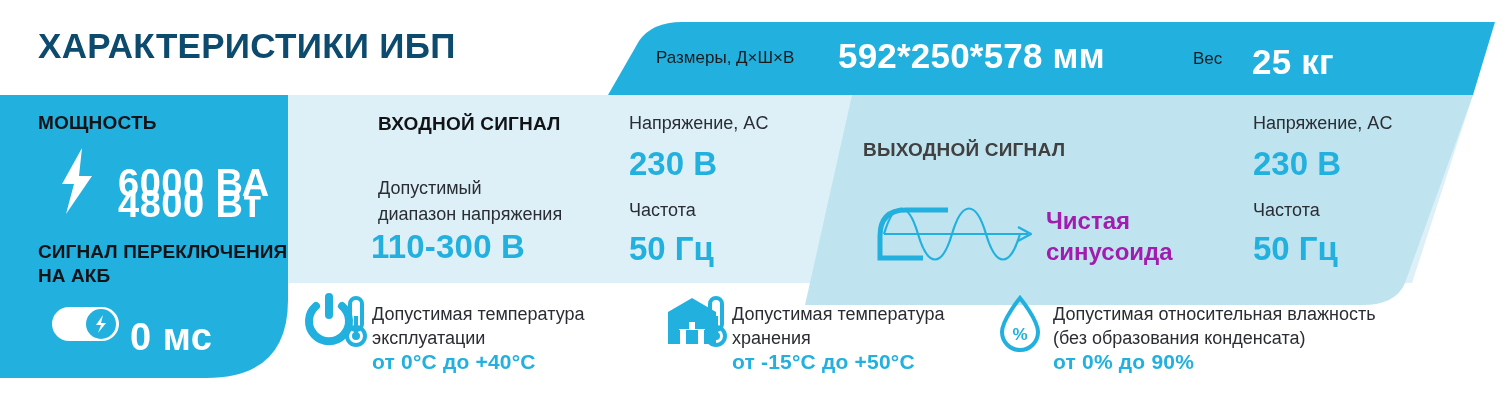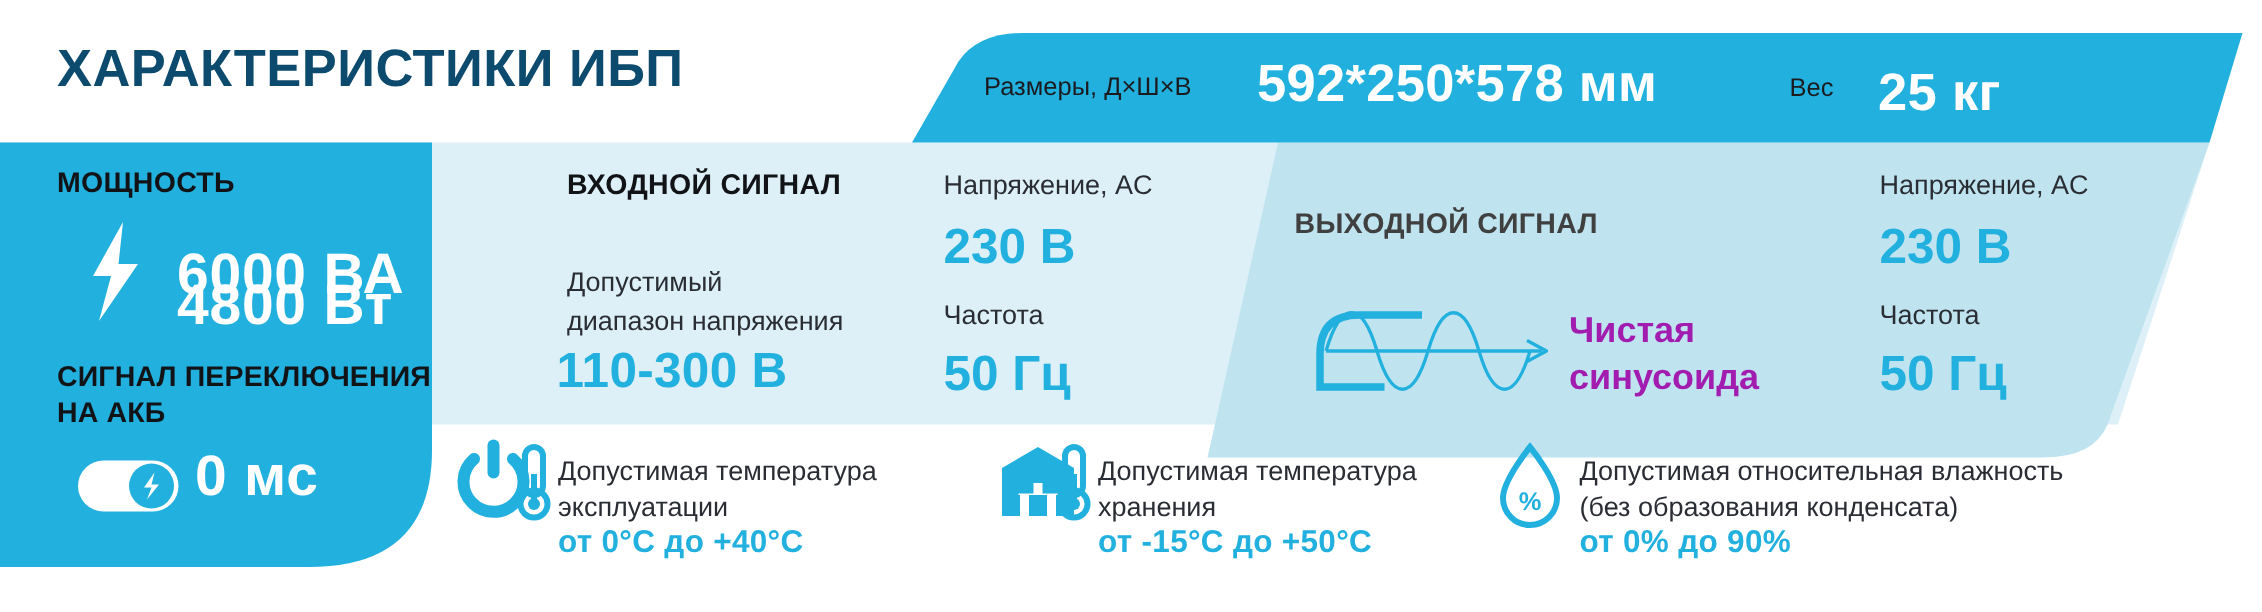--- a/index.html
+++ b/index.html
@@ -89,21 +89,21 @@
   .sw-head{
     left:38px; top:240px;
     font-size:19px;
     font-weight:bold;
     color:#111317;
     line-height:24px;
     letter-spacing:.1px;
     width:250px;
   }
   .sw-val{
-    left:130px; top:297px;
+    left:130px; top:316px;
     font-size:38px;
     font-weight:bold;
     color:#ffffff;
     white-space:nowrap;
     letter-spacing:.5px;
   }
 
   
   .in-head{
     left:378px; top:113px;

